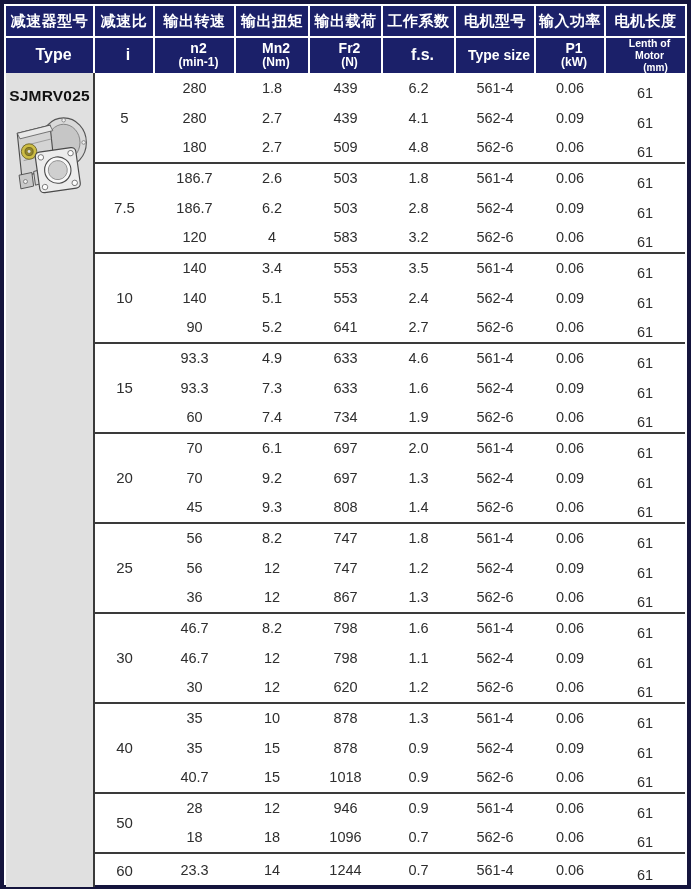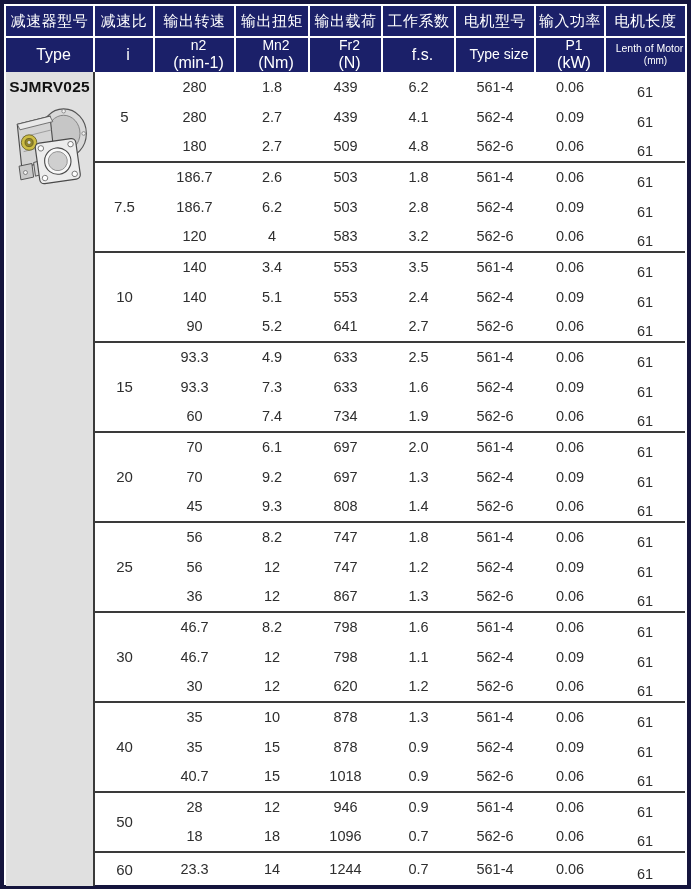--- a/index.html
+++ b/index.html
@@ -28,31 +28,31 @@
     table-layout:fixed;
     border-collapse:collapse;
   }
   col.c0{width:88px;} col.c1{width:60px;} col.c2{width:81px;}
   col.c3{width:74px;} col.c4{width:73px;} col.c5{width:73px;}
   col.c6{width:80px;} col.c7{width:70px;} col.c8{width:80px;}
 
   thead th{
     background:var(--header-bg);
     color:var(--header-text);
-    font-weight:normal;
+    font-weight:bold;
     text-align:center;
     vertical-align:middle;
     border-right:2px solid #ffffff;
     padding:0;
   }
   thead th:last-child{border-right:none;}
   thead tr.row-cn th{height:31px;font-size:15px;border-bottom:2px solid #ffffff;letter-spacing:0.5px;}
   thead tr.row-en th{height:33px;font-size:15px;padding-left:8px;}
   thead .en{display:block;line-height:1.12;font-size:14px;}
-  thead .sub{display:block;line-height:1.12;font-size:16px;}
+  thead .sub{display:block;line-height:1.12;font-size:12px;}
   thead .sub:empty{display:none;}
   thead th.small .en{font-size:10.5px;}
   thead th.small .sub{font-size:10px;margin-left:12px;}
   thead th.big .en{font-size:16px;}
 
   tbody td{
     text-align:center;
     vertical-align:middle;
     font-size:14.5px;
     height:30px;
@@ -62,21 +62,21 @@
   tbody tr.group-start td{border-top:2px solid var(--divider);}
   tbody tr:last-child td{height:34px;}
   td.type-cell{
     background:var(--type-bg);
     border-right:2px solid var(--divider);
     vertical-align:top;
   }
   td.i-cell{font-size:15px;}
   td .shift{display:inline-block;transform:translateY(5px);}
 
-  .type-inner{padding-top:6px;text-align:center;}
+  .type-inner{padding-top:14px;text-align:center;}
   .type-label{font-size:15.5px;font-weight:bold;color:#111;letter-spacing:0.2px;}
   .type-inner svg{margin-top:4px;}
 </style>
 </head>
 <body>
 
 <div class="frame">
   <table class="spec">
     <colgroup>
       <col class="c0">
@@ -256,21 +256,21 @@
           <td>2.7</td>
           <td>562-6</td>
           <td>0.06</td>
           <td><span class="shift">61</span></td>
         </tr>
         <tr class="group-start">
           <td rowspan="3" class="i-cell">15</td>
           <td>93.3</td>
           <td>4.9</td>
           <td>633</td>
-          <td>2.5</td>
+          <td>4.6</td>
           <td>561-4</td>
           <td>0.06</td>
           <td><span class="shift">61</span></td>
         </tr>
         <tr>
           <td>93.3</td>
           <td>7.3</td>
           <td>633</td>
           <td>1.6</td>
           <td>562-4</td>

